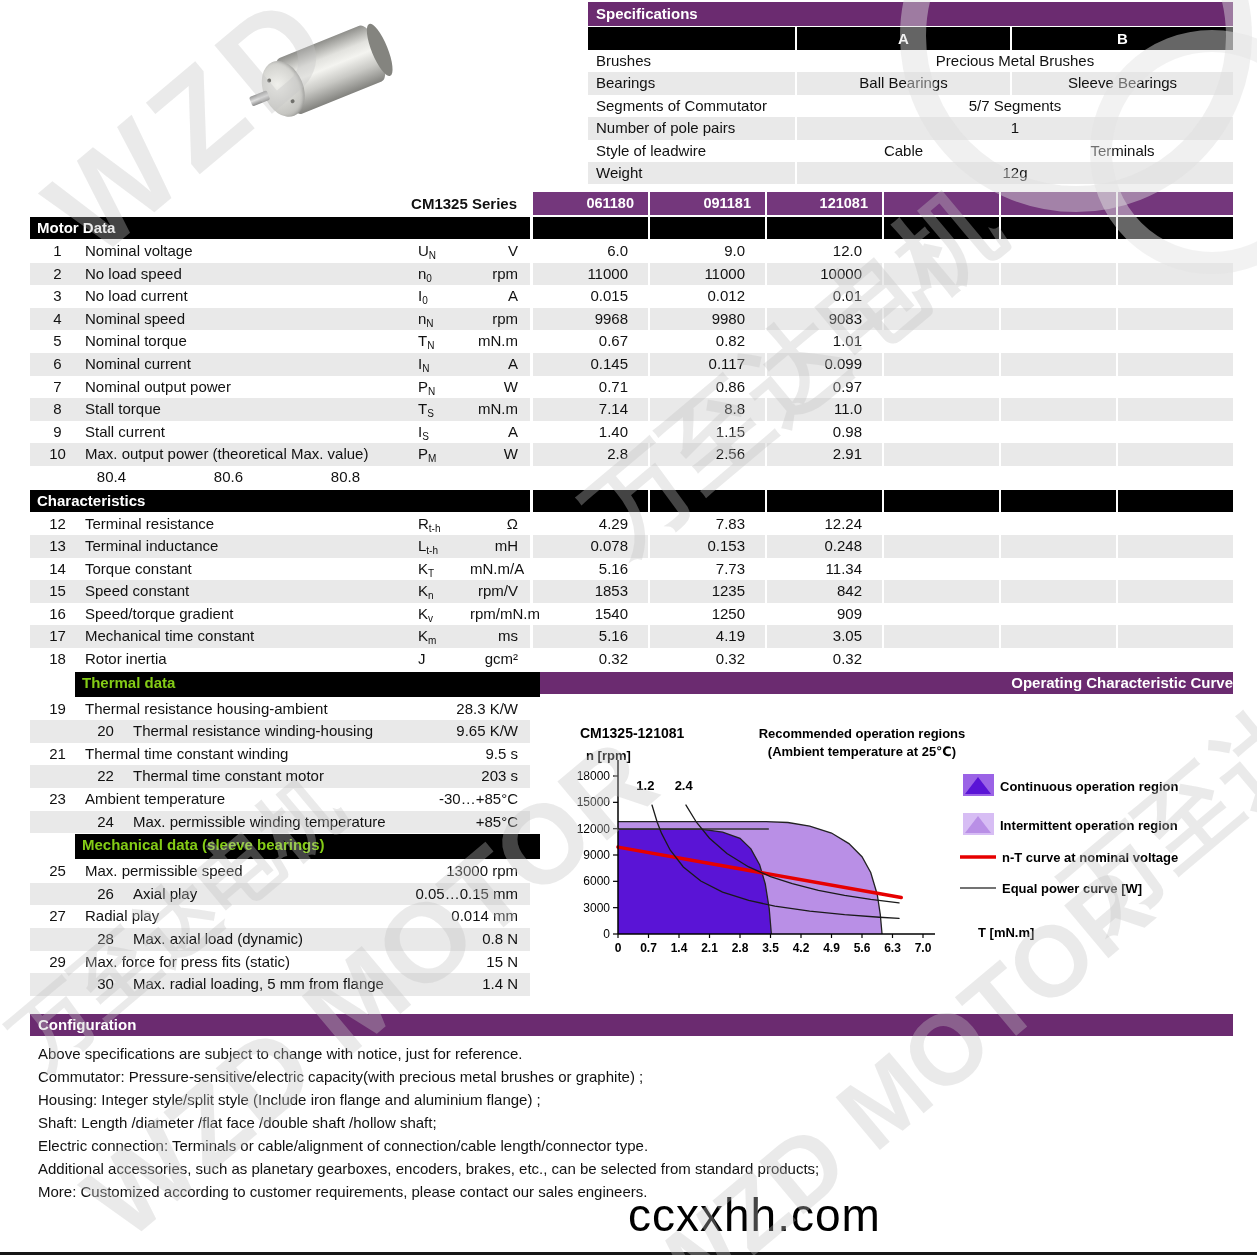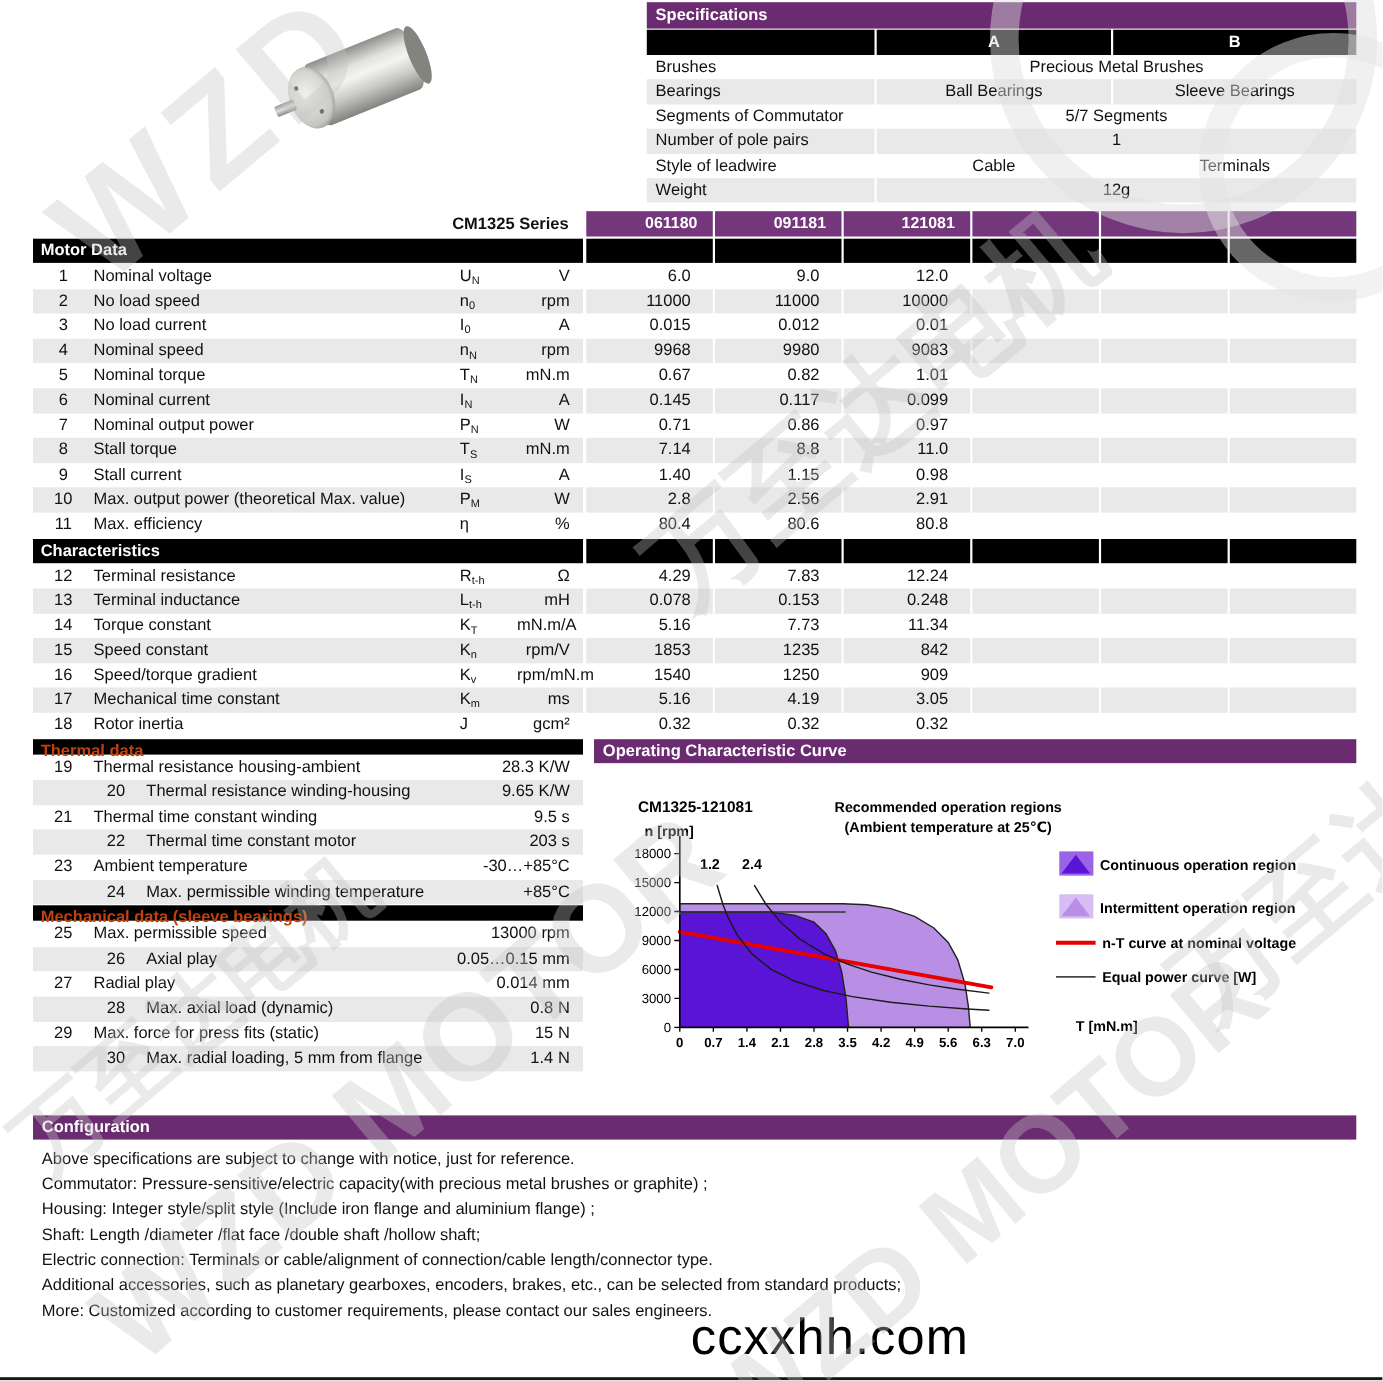--- a/index.html
+++ b/index.html
@@ -38,30 +38,30 @@
   .mrow .left{width:500px;display:flex;box-sizing:border-box;padding-right:12px;}
   .mrow .no{width:55px;text-align:center;}
   .mrow .lbl{flex:1;}
   .mrow .sym{width:52px;}
   .mrow .unit{width:48px;text-align:right;}
   .mrow .val{width:115px;text-align:right;padding-right:20px;box-sizing:border-box;}
   .mrow .val.first{margin-left:1px;}
   .mrow.alt .left,.mrow.alt .val{background:#e9e9e9;}
   sub{font-size:10px;vertical-align:-3px;line-height:0;}
   
-  .lband{width:500px;background:#000;color:#c2410c;font-weight:bold;font-size:15px;line-height:22px;height:14px;
-         padding-left:7px;box-sizing:border-box;margin-top:1.2px;margin-bottom:0.8px;}
+  .lband{width:500px;background:#000;color:#84cc16;font-weight:bold;font-size:15px;line-height:22px;height:25px;
+         padding-left:7px;box-sizing:border-box;margin-top:1.2px;margin-bottom:0.8px;margin-left:45px;}
   .lrow{display:flex;width:500px;height:22.6px;font-size:15px;line-height:22.6px;
         box-sizing:border-box;padding-right:12px;white-space:nowrap;}
   .lrow .no{width:55px;text-align:center;}
   .lrow .lbl{flex:1;}
   .lrow .val{text-align:right;}
   .lrow.alt{background:#e9e9e9;padding-left:48px;}
   
-  #chart-panel{position:absolute;left:540px;top:672px;width:693px;}
+  #chart-panel{position:absolute;left:540px;top:672px;width:693px;text-align:right;}
   #chart-svg{display:block;background:#fff;}
   
   #config{position:absolute;left:30px;top:1014px;width:1203px;}
   #config-lines{padding:10px 0 0 8px;}
   .cfg-line{font-size:15px;line-height:15.5px;margin-bottom:7.5px;white-space:nowrap;}
   
   .website{position:absolute;left:628px;top:1188px;font-size:46px;letter-spacing:1px;color:#000;}
   
   .motor-photo{position:absolute;left:246px;top:26px;width:150px;height:94px;}
   .motor-rot{position:absolute;left:14px;top:16px;width:130px;height:60px;transform:rotate(-22deg);}
@@ -291,26 +291,20 @@
             <div class="unit">W</div>
           </div>
           <div class="val first">2.8</div>
           <div class="val">2.56</div>
           <div class="val">2.91</div>
           <div class="val"></div>
           <div class="val"></div>
           <div class="val"></div>
         </div>
         <div class="mrow">
-          <div class="left">
-            <div class="no">11</div>
-            <div class="lbl">Max. efficiency</div>
-            <div class="sym">η</div>
-            <div class="unit">%</div>
-          </div>
           <div class="val first">80.4</div>
           <div class="val">80.6</div>
           <div class="val">80.8</div>
           <div class="val"></div>
           <div class="val"></div>
           <div class="val"></div>
         </div>
         <div class="mband m2">
           <div class="lb">Characteristics</div>
           <div class="cb first"></div>

